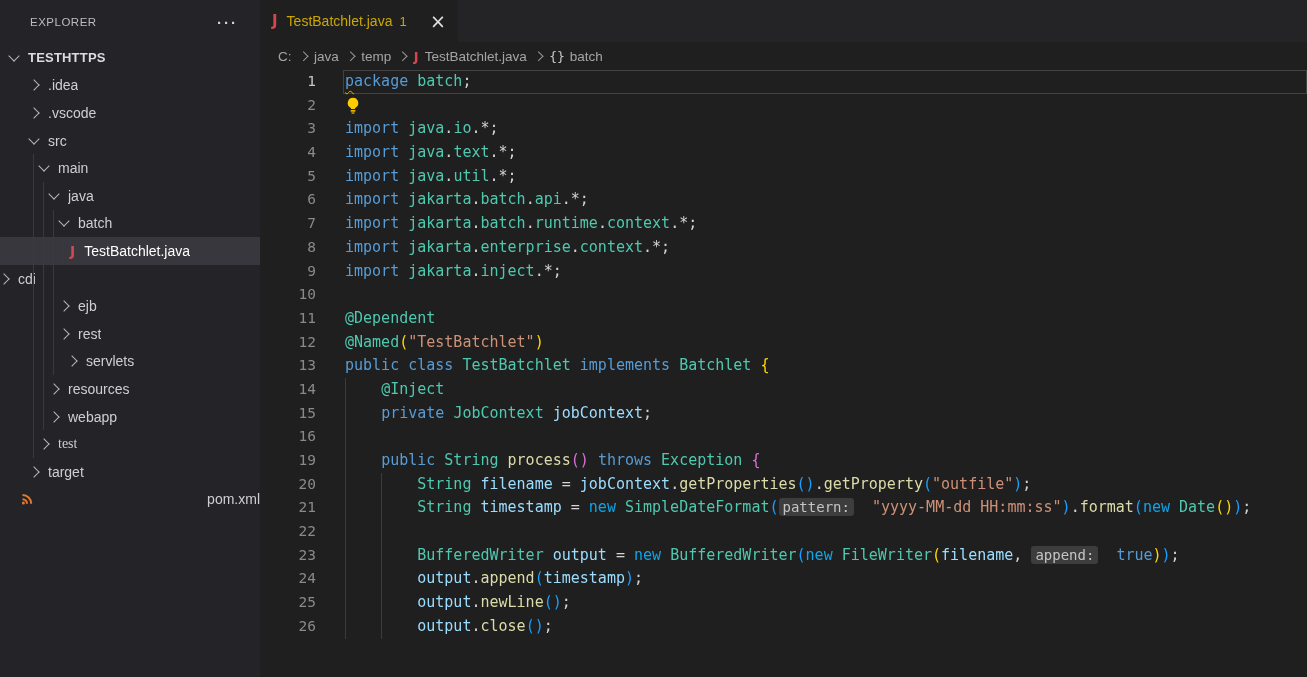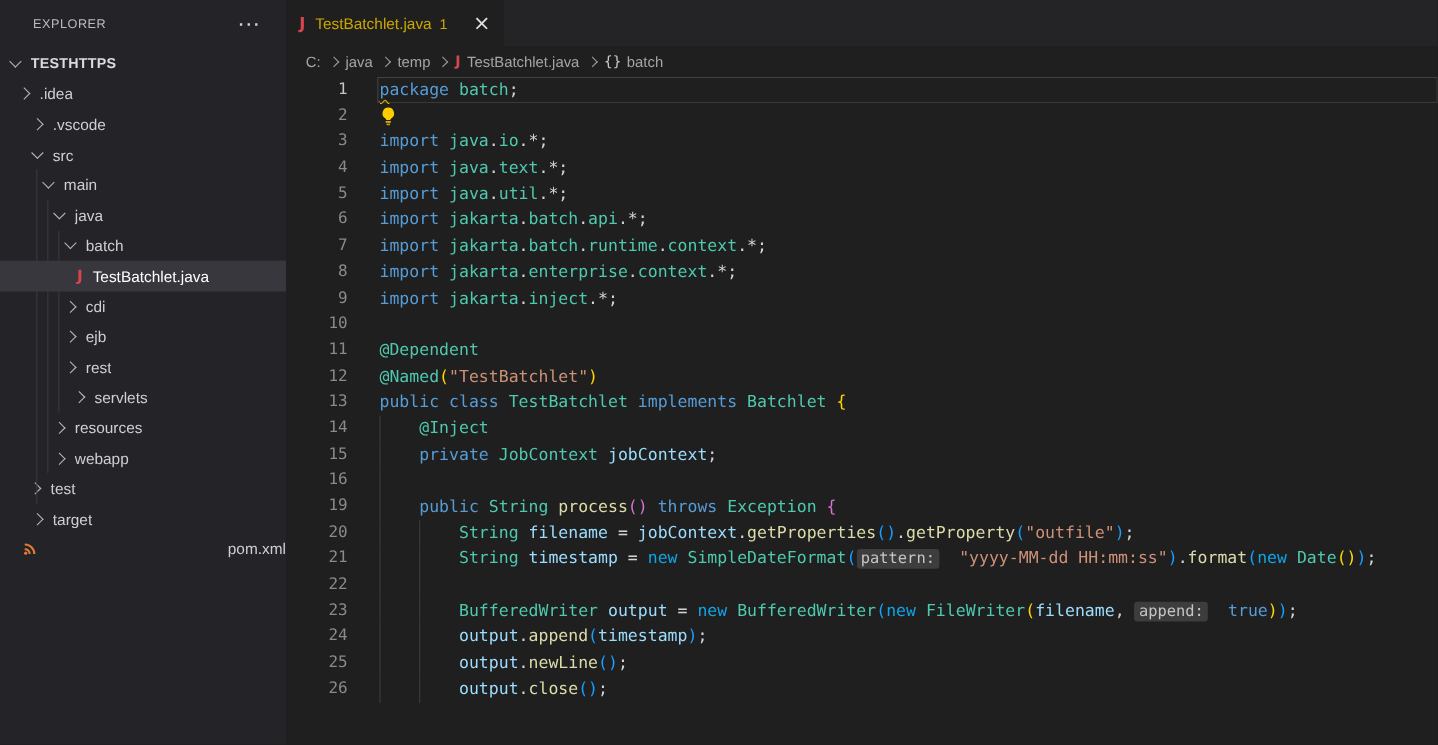--- a/index.html
+++ b/index.html
@@ -80,21 +80,21 @@
   <div class="sidebar">
     <div class="sb-header">
       <span class="sb-title">EXPLORER</span>
       <span class="sb-menu">···</span>
     </div>
     <div class="tree">
         <div class="trow root" style="padding-left: 10px;">
           <span class="chev down"></span>
           <span class="lbl">TESTHTTPS</span>
         </div>
-        <div class="trow" style="padding-left: 18px;">
+        <div class="trow" style="padding-left: 30px;">
           <span class="chev right"></span>
           <span class="lbl">.idea</span>
         </div>
         <div class="trow" style="padding-left: 30px;">
           <span class="chev right"></span>
           <span class="lbl">.vscode</span>
         </div>
         <div class="trow" style="padding-left: 30px;">
           <span class="chev down"></span>
           <span class="lbl">src</span>
@@ -108,45 +108,45 @@
           <span class="lbl">java</span>
         </div>
         <div class="trow" style="padding-left: 60px;">
           <span class="chev down"></span>
           <span class="lbl">batch</span>
         </div>
         <div class="trow sel" style="padding-left: 70px;">
           <span class="jicon">J</span>
           <span class="lbl">TestBatchlet.java</span>
         </div>
+        <div class="trow" style="">
+          <span class="chev right"></span>
+          <span class="lbl">cdi</span>
+        </div>
         <div class="trow" style="padding-left: 60px;">
           <span class="chev right"></span>
-          <span class="lbl">cdi</span>
+          <span class="lbl">ejb</span>
         </div>
         <div class="trow" style="padding-left: 60px;">
           <span class="chev right"></span>
-          <span class="lbl">ejb</span>
-        </div>
-        <div class="trow" style="padding-left: 60px;">
-          <span class="chev right"></span>
           <span class="lbl">rest</span>
         </div>
         <div class="trow" style="padding-left: 68px;">
           <span class="chev right"></span>
           <span class="lbl">servlets</span>
         </div>
         <div class="trow" style="padding-left: 50px;">
           <span class="chev right"></span>
           <span class="lbl">resources</span>
         </div>
         <div class="trow" style="padding-left: 50px;">
           <span class="chev right"></span>
           <span class="lbl">webapp</span>
         </div>
-        <div class="trow" style="padding-left: 28px;">
+        <div class="trow" style="padding-left: 40px; font-family: Liberation Serif, serif;">
           <span class="chev right"></span>
           <span class="lbl">test</span>
         </div>
         <div class="trow" style="padding-left: 30px;">
           <span class="chev right"></span>
           <span class="lbl">target</span>
         </div>
         <div class="trow" style="padding-left: 20px; justify-content: space-between;">
           <span class="xicon">
             <svg width="14" height="14" viewBox="0 0 14 14">

